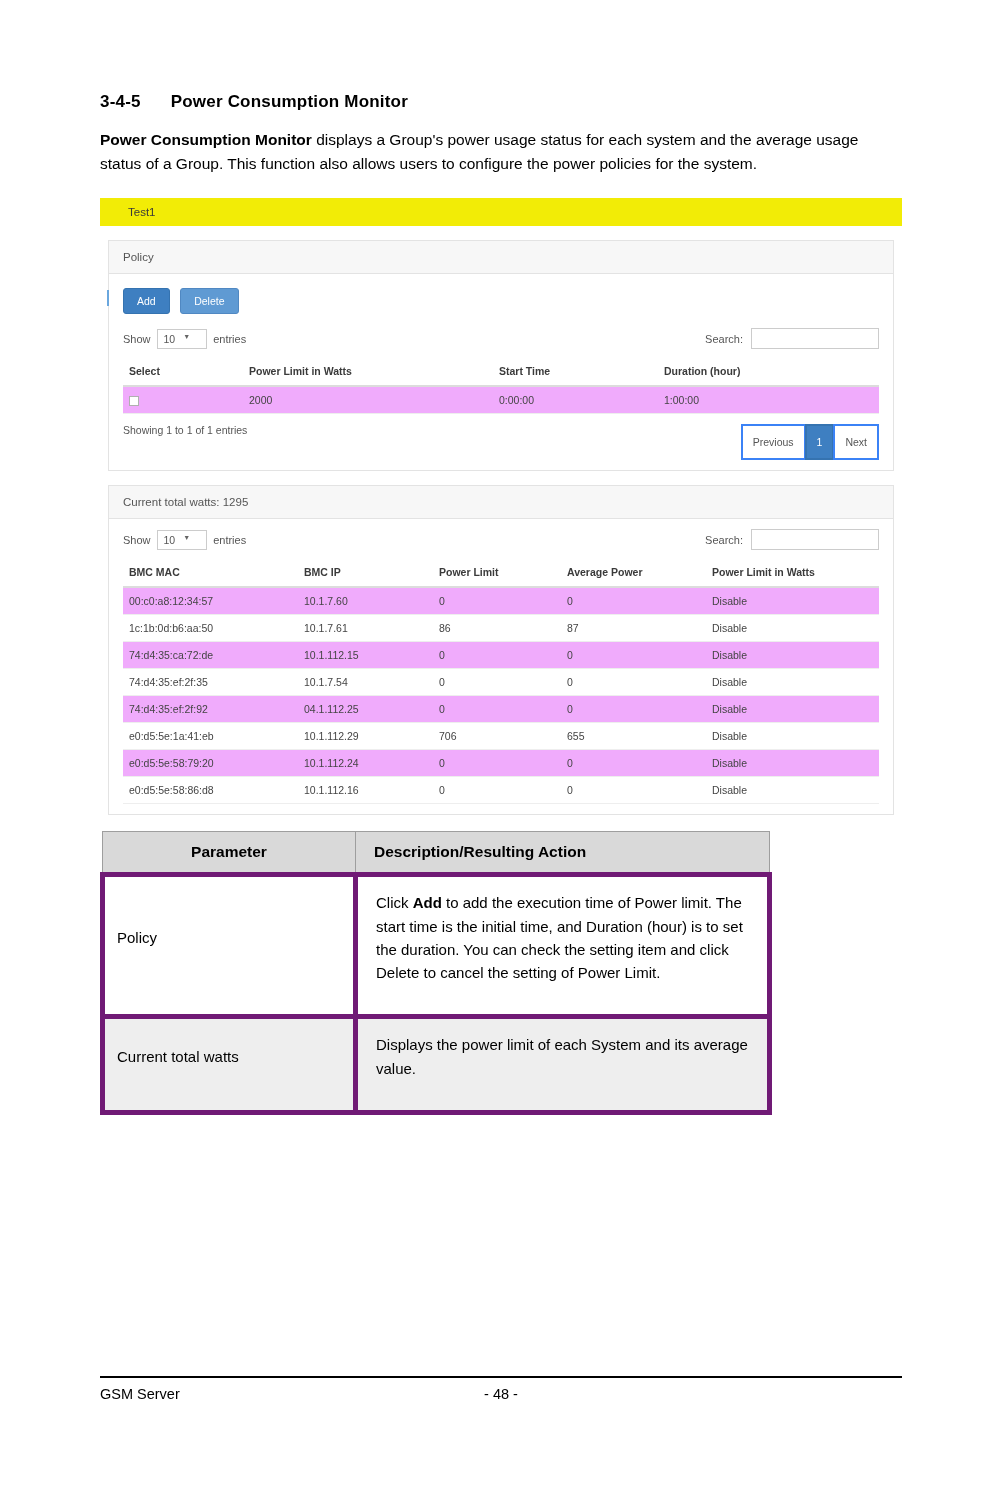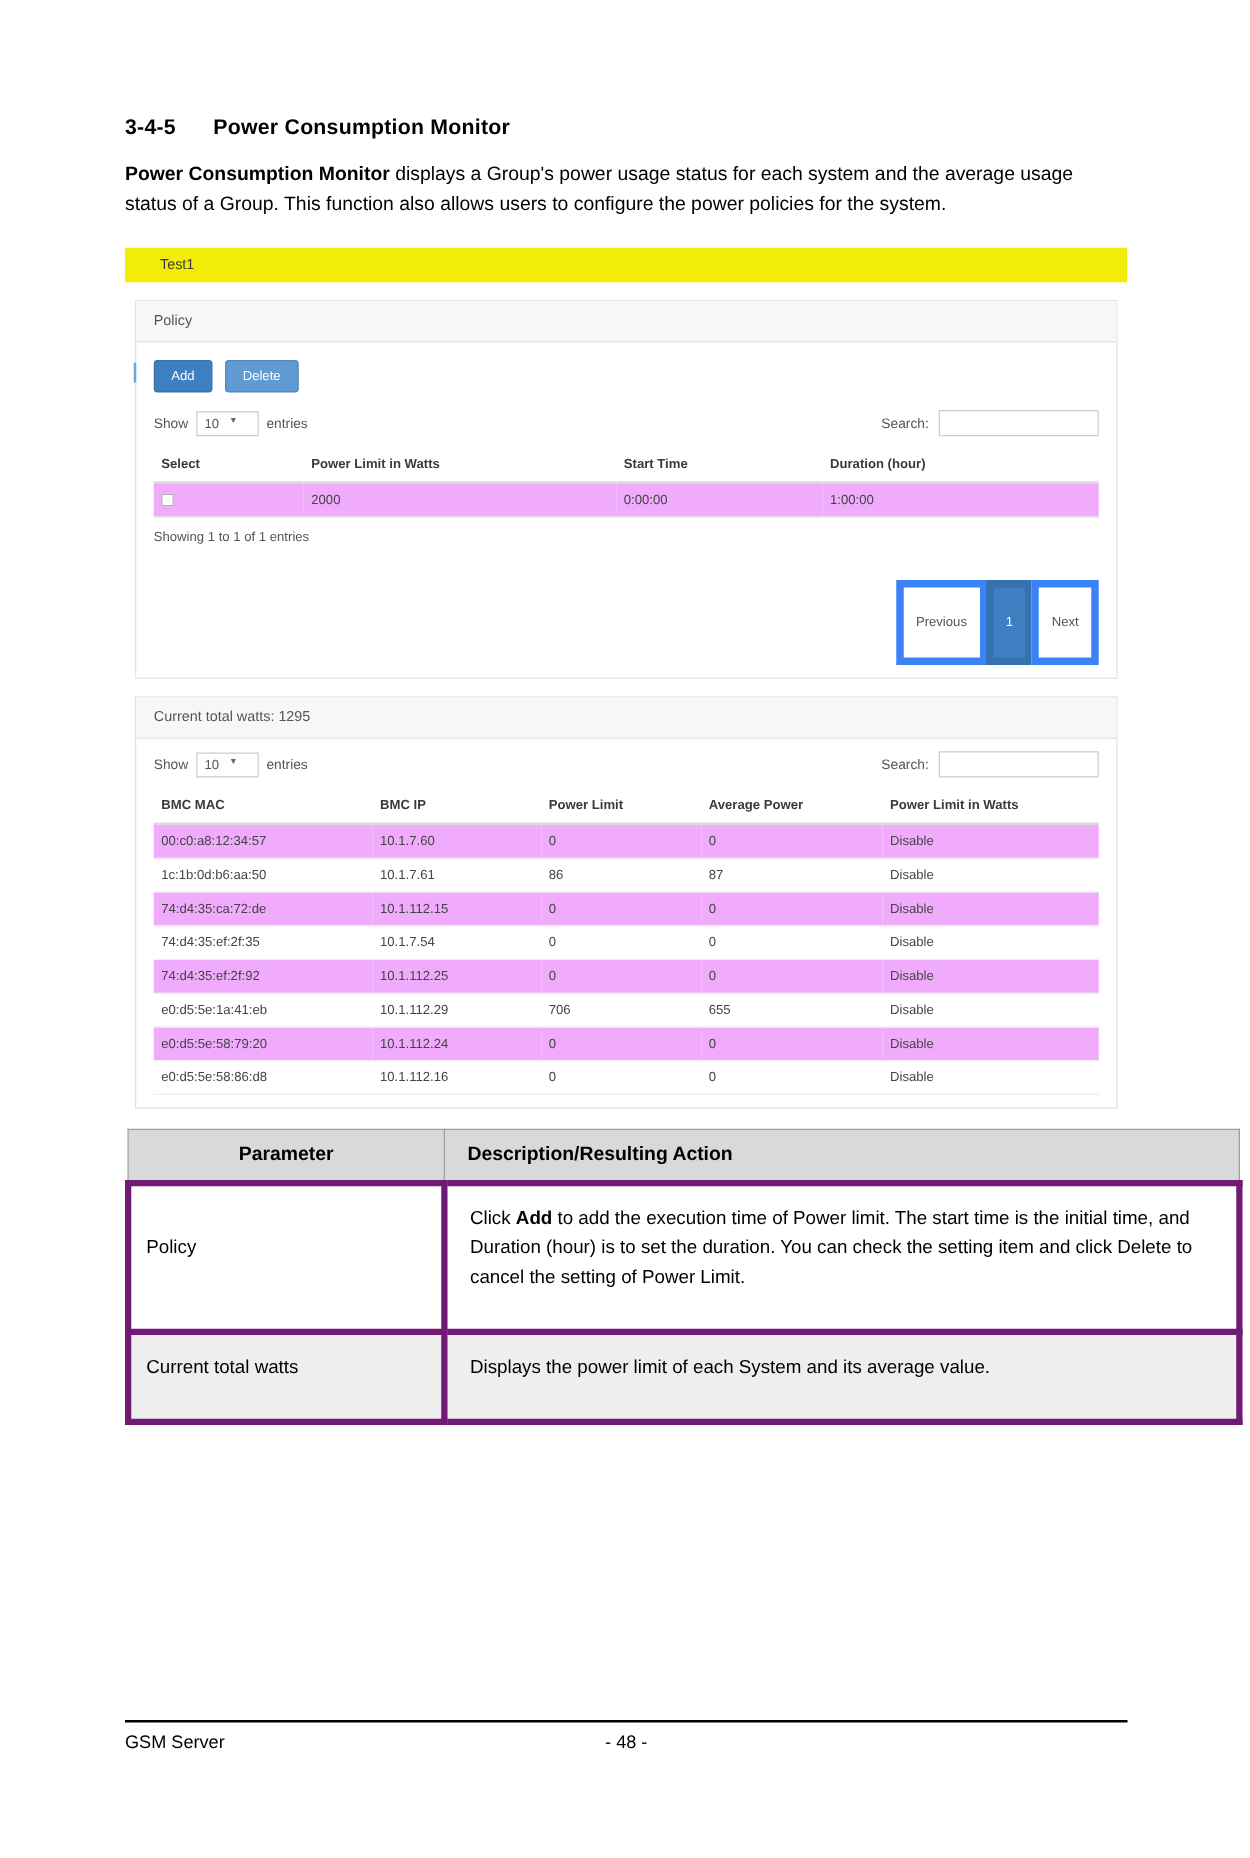--- a/index.html
+++ b/index.html
@@ -147,39 +147,38 @@
   .table-foot {
     display: flex;
     justify-content: space-between;
     align-items: flex-start;
     font-size: 10.5px;
     color: #555;
     padding-top: 10px;
   }
   .pager { display: flex; }
   .pager span {
-    border: 6px solid #3b82f6;
-    padding: 22px 10px;
+    border: 2px solid #3b82f6;
+    padding: 10px 10px;
     background: #fff;
     color: #555;
     margin-left: -1px;
-    margin-top: 40px;
   }
   .pager span.active { background: #3e7fc1; color: #fff; border-color: #3573b0; }
 
   .left-tick {
     position: absolute;
     width: 2px; height: 16px;
     background: #6aa7de;
     left: 7px;
   }
 
   
   .ptable {
-    width: 894px;
+    width: 672px;
     border-collapse: collapse;
     margin-top: 2px;
     font-size: 15px;
   }
   .ptable th {
     background: #d9d9d9;
     border: 1px solid #9e9e9e;
     font-size: 15.5px;
     font-weight: bold;
     padding: 11px 10px;
@@ -342,21 +341,21 @@
               </tr>
               <tr class="even">
                 <td>74:d4:35:ef:2f:35</td>
                 <td>10.1.7.54</td>
                 <td>0</td>
                 <td>0</td>
                 <td>Disable</td>
               </tr>
               <tr class="odd">
                 <td>74:d4:35:ef:2f:92</td>
-                <td>10.1.112.25</td>
+                <td>04.1.112.25</td>
                 <td>0</td>
                 <td>0</td>
                 <td>Disable</td>
               </tr>
               <tr class="even">
                 <td>e0:d5:5e:1a:41:eb</td>
                 <td>10.1.112.29</td>
                 <td>706</td>
                 <td>655</td>
                 <td>Disable</td>

